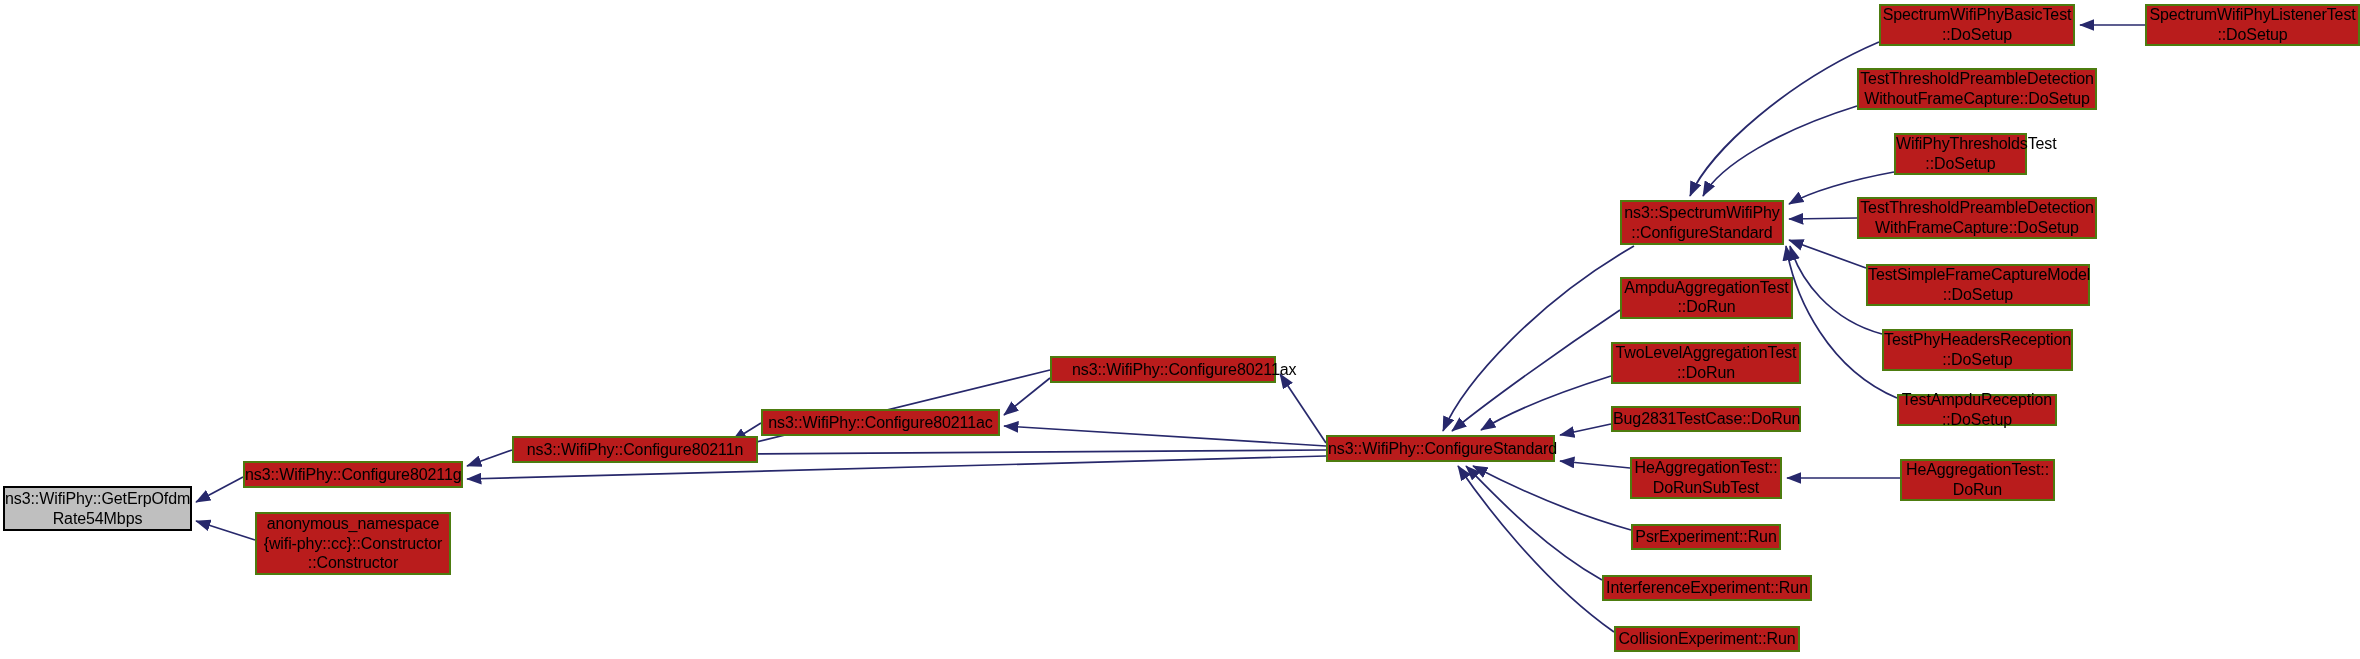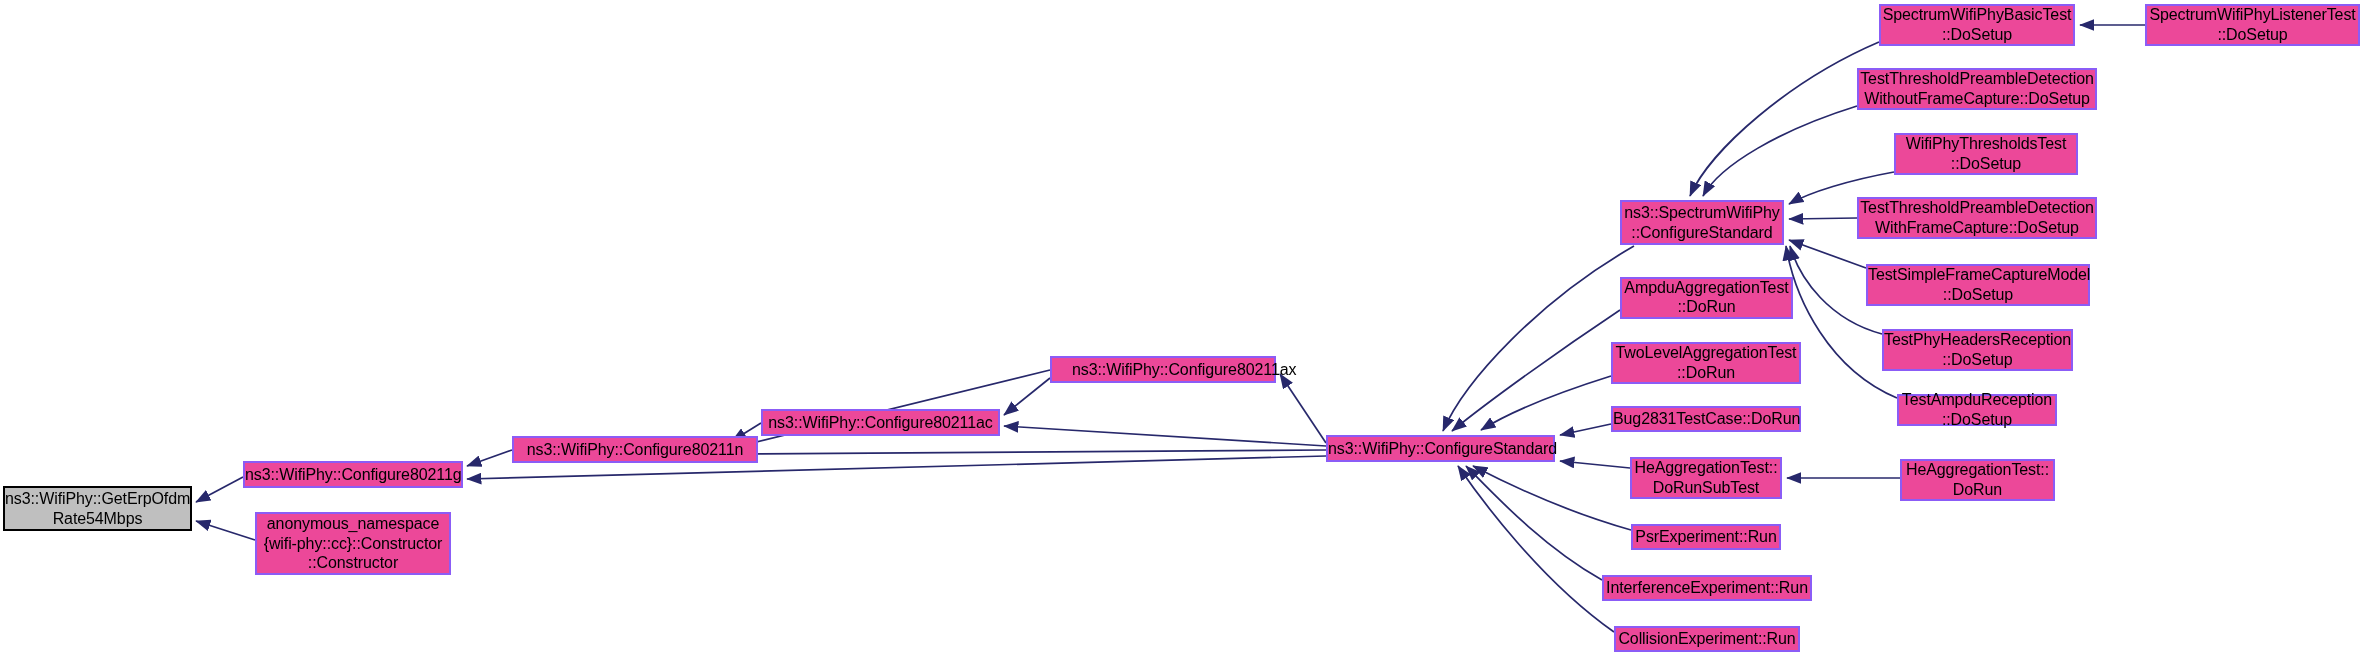--- a/index.html
+++ b/index.html
@@ -19,22 +19,22 @@
   #edge-layer {
     position: absolute;
     left: 0;
     top: 0;
     width: 2360px;
     height: 659px;
   }
   .node {
     position: absolute;
     box-sizing: border-box;
-    background: #ec4899;
-    border: 2px solid #8b5cf6;
+    background: #b91c1c;
+    border: 2px solid #4d7c0f;
     display: flex;
     align-items: center;
     justify-content: center;
     text-align: center;
     font-size: 16px;
     line-height: 1.22;
     color: #000000;
     white-space: pre-line;
     letter-spacing: -0.1px;
     z-index: 5;
@@ -111,21 +111,21 @@
       <div class="node" style="left: 1611px; top: 406px; width: 190px; height: 26px;"><span class="label">Bug2831TestCase::DoRun</span></div>
       <div class="node" style="left: 1630px; top: 457px; width: 152px; height: 42px;"><span class="label">HeAggregationTest::
 DoRunSubTest</span></div>
       <div class="node" style="left: 1631px; top: 524px; width: 150px; height: 26px;"><span class="label">PsrExperiment::Run</span></div>
       <div class="node" style="left: 1602px; top: 575px; width: 210px; height: 26px;"><span class="label">InterferenceExperiment::Run</span></div>
       <div class="node" style="left: 1614px; top: 626px; width: 186px; height: 26px;"><span class="label">CollisionExperiment::Run</span></div>
       <div class="node" style="left: 1879px; top: 4px; width: 196px; height: 42px;"><span class="label">SpectrumWifiPhyBasicTest
 ::DoSetup</span></div>
       <div class="node" style="left: 1857px; top: 68px; width: 240px; height: 42px;"><span class="label">TestThresholdPreambleDetection
 WithoutFrameCapture::DoSetup</span></div>
-      <div class="node" style="left: 1894px; top: 133px; width: 184px; height: 42px; justify-content: center;"><span class="label">WifiPhyThresholdsTest
+      <div class="node" style="left: 1894px; top: 133px; width: 133px; height: 42px; justify-content: center;"><span class="label">WifiPhyThresholdsTest
 ::DoSetup</span></div>
       <div class="node" style="left: 1857px; top: 197px; width: 240px; height: 42px;"><span class="label">TestThresholdPreambleDetection
 WithFrameCapture::DoSetup</span></div>
       <div class="node" style="left: 1866px; top: 264px; width: 224px; height: 42px;"><span class="label">TestSimpleFrameCaptureModel
 ::DoSetup</span></div>
       <div class="node" style="left: 1882px; top: 329px; width: 191px; height: 42px;"><span class="label">TestPhyHeadersReception
 ::DoSetup</span></div>
       <div class="node" style="left: 1897px; top: 394px; width: 160px; height: 32px;"><span class="label">TestAmpduReception
 ::DoSetup</span></div>
       <div class="node" style="left: 1900px; top: 459px; width: 155px; height: 42px;"><span class="label">HeAggregationTest::

